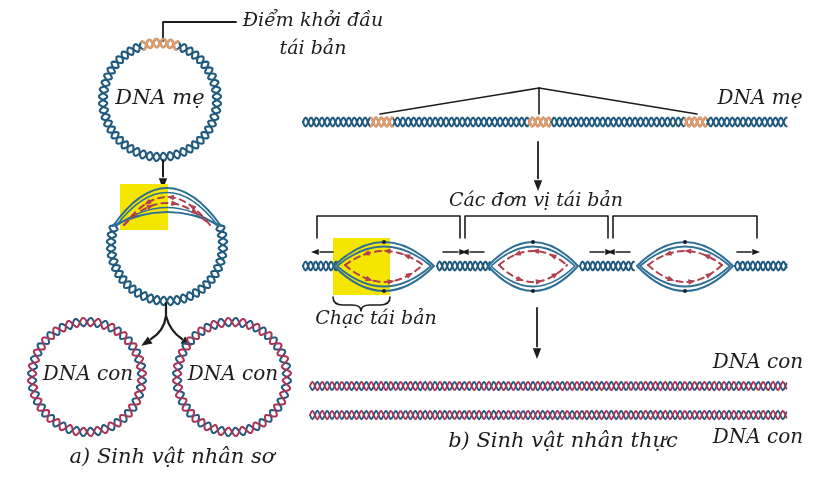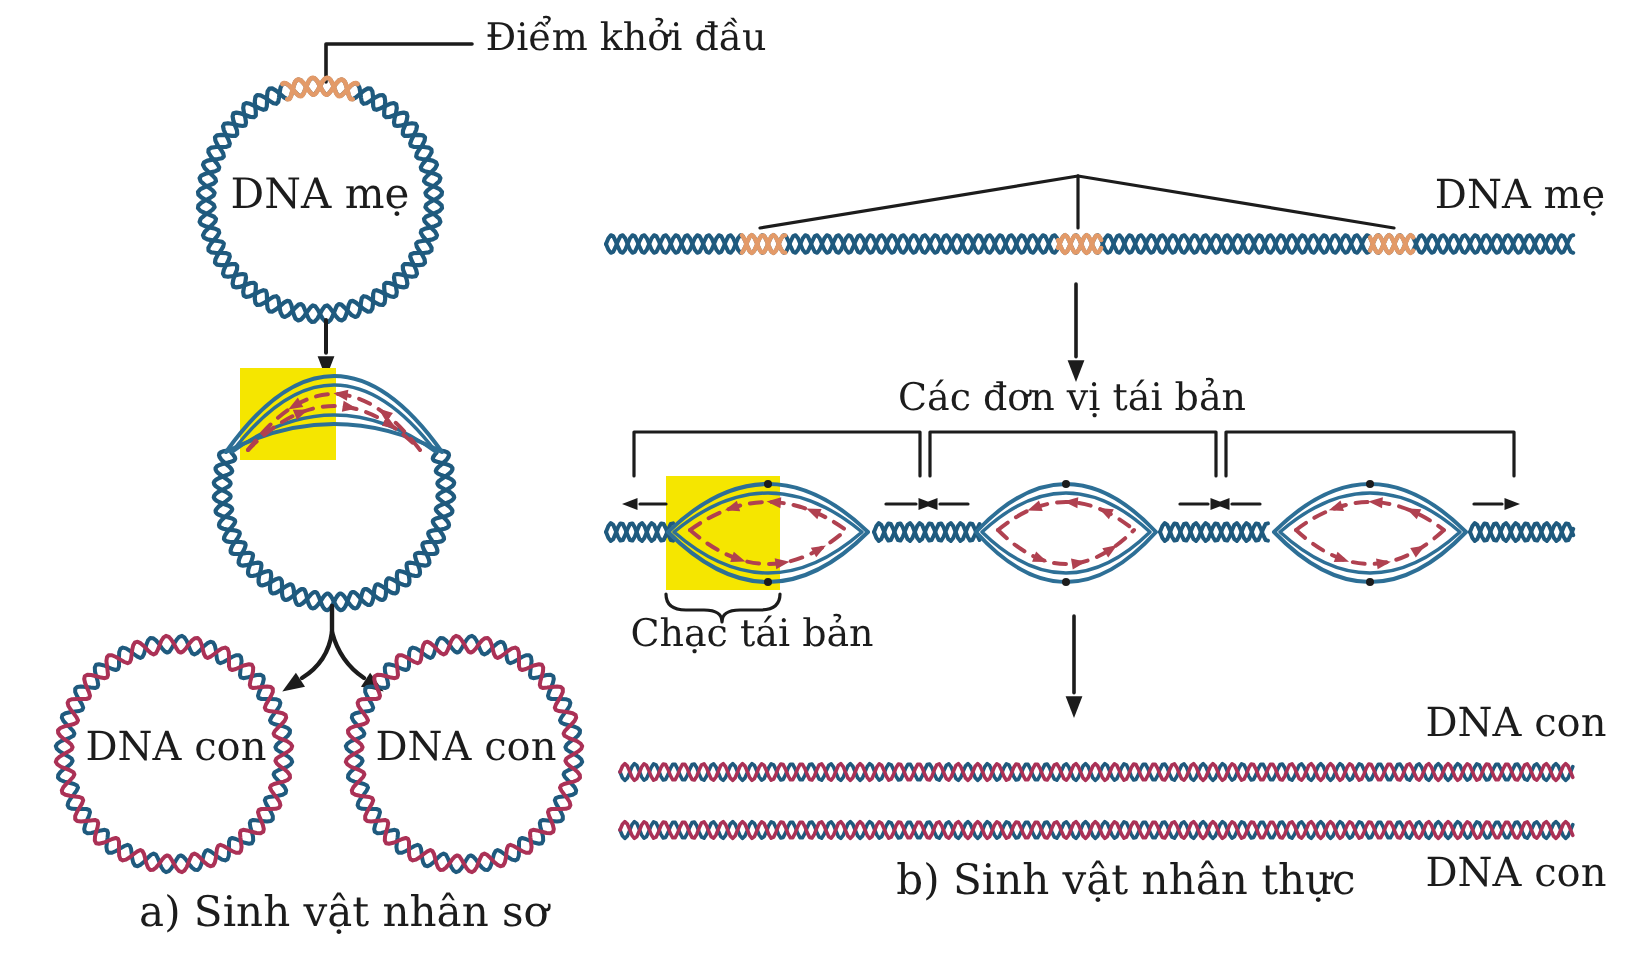--- a/index.html
+++ b/index.html
@@ -1,18 +1,18 @@
 <!DOCTYPE html>
 <html><head>
 <meta charset="utf-8">
 <style>
   html,body{margin:0;padding:0;background:#ffffff;}
   #stage{
     position:relative;width:819px;height:483px;background:#ffffff;
-    font-family:"DejaVu Serif","Liberation Serif",serif;overflow:hidden;
+    font-family:"DejaVu Serif","Liberation Serif",serif;overflow:hidden;font-style:italic;
   }
   #diagram-svg{position:absolute;left:0;top:0;}
   .lbl{
     position:absolute;color:#1c1c1c;white-space:nowrap;
     transform:translateX(-50%);text-align:center;line-height:1.18;
   }
   .fs19{font-size:19px;}
   .fs20{font-size:20px;}
   .fs21{font-size:21px;}
   .two{line-height:1.45;}
@@ -161,20 +161,21 @@
     <g id="g-daughter-linear">
         <path d="M310.0,386.0L311.2,388.9L312.4,390.2L313.6,389.1L314.8,386.3L316.0,383.3L317.2,381.8L318.4,382.7L319.6,385.5L320.8,388.5L322.0,390.1L323.2,389.4L324.4,386.8L325.6,383.7L326.8,381.9L328.0,382.4L329.2,384.9L330.4,388.1L331.6,390.0L332.8,389.7L334.0,387.3L335.2,384.2L336.4,382.1L337.6,382.2L338.8,384.4L340.0,387.6L341.2,389.8L342.4,389.9L343.6,387.8L344.8,384.7L346.0,382.3L347.2,382.0L348.4,383.9L349.6,387.1L350.8,389.6L352.0,390.1L353.2,388.3L354.4,385.2L355.6,382.6L356.8,381.9L358.0,383.5L359.2,386.5L360.4,389.3L361.6,390.2L362.8,388.7L364.0,385.7L365.2,382.9L366.4,381.8L367.6,383.1L368.8,386.0L370.0,388.9L371.2,390.2L372.4,389.1L373.6,386.3L374.8,383.3L376.0,381.8L377.2,382.7L378.4,385.5L379.6,388.5L380.8,390.1L382.0,389.4L383.2,386.8L384.4,383.7L385.6,381.9L386.8,382.4L388.0,384.9L389.2,388.1L390.4,390.0L391.6,389.7L392.8,387.3L394.0,384.2L395.2,382.1L396.4,382.2L397.6,384.4L398.8,387.6L400.0,389.8L401.2,389.9L402.4,387.8L403.6,384.7L404.8,382.3L406.0,382.0L407.2,383.9L408.4,387.1L409.6,389.6L410.8,390.1L412.0,388.3L413.2,385.2L414.4,382.6L415.6,381.9L416.8,383.5L418.0,386.5L419.2,389.3L420.4,390.2L421.6,388.7L422.8,385.7L424.0,382.9L425.2,381.8L426.4,383.1L427.6,386.0L428.8,388.9L430.0,390.2L431.2,389.1L432.4,386.3L433.6,383.3L434.8,381.8L436.0,382.7L437.2,385.5L438.4,388.5L439.6,390.1L440.8,389.4L442.0,386.8L443.2,383.7L444.4,381.9L445.6,382.4L446.8,384.9L448.0,388.1L449.2,390.0L450.4,389.7L451.6,387.3L452.8,384.2L454.0,382.1L455.2,382.2L456.4,384.4L457.6,387.6L458.8,389.8L460.0,389.9L461.2,387.8L462.4,384.7L463.6,382.3L464.8,382.0L466.0,383.9L467.2,387.1L468.4,389.6L469.6,390.1L470.8,388.3L472.0,385.2L473.2,382.6L474.4,381.9L475.6,383.5L476.8,386.5L478.0,389.3L479.2,390.2L480.4,388.7L481.6,385.7L482.8,382.9L484.0,381.8L485.2,383.1L486.4,386.0L487.6,388.9L488.8,390.2L490.0,389.1L491.2,386.3L492.4,383.3L493.6,381.8L494.8,382.7L496.0,385.5L497.2,388.5L498.4,390.1L499.6,389.4L500.8,386.8L502.0,383.7L503.2,381.9L504.4,382.4L505.6,384.9L506.8,388.1L508.0,390.0L509.2,389.7L510.4,387.3L511.6,384.2L512.8,382.1L514.0,382.2L515.2,384.4L516.4,387.6L517.6,389.8L518.8,389.9L520.0,387.8L521.2,384.7L522.4,382.3L523.6,382.0L524.8,383.9L526.0,387.1L527.2,389.6L528.4,390.1L529.6,388.3L530.8,385.2L532.0,382.6L533.2,381.9L534.4,383.5L535.6,386.5L536.8,389.3L538.0,390.2L539.2,388.7L540.4,385.7L541.6,382.9L542.8,381.8L544.0,383.1L545.2,386.0L546.4,388.9L547.6,390.2L548.8,389.1L550.0,386.3L551.2,383.3L552.4,381.8L553.6,382.7L554.8,385.5L556.0,388.5L557.2,390.1L558.4,389.4L559.6,386.8L560.8,383.7L562.0,381.9L563.2,382.4L564.4,384.9L565.6,388.1L566.8,390.0L568.0,389.7L569.2,387.3L570.4,384.2L571.6,382.1L572.8,382.2L574.0,384.4L575.2,387.6L576.4,389.8L577.6,389.9L578.8,387.8L580.0,384.7L581.2,382.3L582.4,382.0L583.6,383.9L584.8,387.1L586.0,389.6L587.2,390.1L588.4,388.3L589.6,385.2L590.8,382.6L592.0,381.9L593.2,383.5L594.4,386.5L595.6,389.3L596.8,390.2L598.0,388.7L599.2,385.7L600.4,382.9L601.6,381.8L602.8,383.1L604.0,386.0L605.2,388.9L606.4,390.2L607.6,389.1L608.8,386.3L610.0,383.3L611.2,381.8L612.4,382.7L613.6,385.5L614.8,388.5L616.0,390.1L617.2,389.4L618.4,386.8L619.6,383.7L620.8,381.9L622.0,382.4L623.2,384.9L624.4,388.1L625.6,390.0L626.8,389.7L628.0,387.3L629.2,384.2L630.4,382.1L631.6,382.2L632.8,384.4L634.0,387.6L635.2,389.8L636.4,389.9L637.6,387.8L638.8,384.7L640.0,382.3L641.2,382.0L642.4,383.9L643.6,387.1L644.8,389.6L646.0,390.1L647.2,388.3L648.4,385.2L649.6,382.6L650.8,381.9L652.0,383.5L653.2,386.5L654.4,389.3L655.6,390.2L656.8,388.7L658.0,385.7L659.2,382.9L660.4,381.8L661.6,383.1L662.8,386.0L664.0,388.9L665.2,390.2L666.4,389.1L667.6,386.3L668.8,383.3L670.0,381.8L671.2,382.7L672.4,385.5L673.6,388.5L674.8,390.1L676.0,389.4L677.2,386.8L678.4,383.7L679.6,381.9L680.8,382.4L682.0,384.9L683.2,388.1L684.4,390.0L685.6,389.7L686.8,387.3L688.0,384.2L689.2,382.1L690.4,382.2L691.6,384.4L692.8,387.6L694.0,389.8L695.2,389.9L696.4,387.8L697.6,384.7L698.8,382.3L700.0,382.0L701.2,383.9L702.4,387.1L703.6,389.6L704.8,390.1L706.0,388.3L707.2,385.2L708.4,382.6L709.6,381.9L710.8,383.5L712.0,386.5L713.2,389.3L714.4,390.2L715.6,388.7L716.8,385.7L718.0,382.9L719.2,381.8L720.4,383.1L721.6,386.0L722.8,388.9L724.0,390.2L725.2,389.1L726.4,386.3L727.6,383.3L728.8,381.8L730.0,382.7L731.2,385.5L732.4,388.5L733.6,390.1L734.8,389.4L736.0,386.8L737.2,383.7L738.4,381.9L739.6,382.4L740.8,384.9L742.0,388.1L743.2,390.0L744.4,389.7L745.6,387.3L746.8,384.2L748.0,382.1L749.2,382.2L750.4,384.4L751.6,387.6L752.8,389.8L754.0,389.9L755.2,387.8L756.4,384.7L757.6,382.3L758.8,382.0L760.0,383.9L761.2,387.1L762.4,389.6L763.6,390.1L764.8,388.3L766.0,385.2L767.2,382.6L768.4,381.9L769.6,383.5L770.8,386.5L772.0,389.3L773.2,390.2L774.4,388.7L775.6,385.7L776.8,382.9L778.0,381.8L779.2,383.1L780.4,386.0L781.6,388.9L782.8,390.2L784.0,389.1L785.2,386.3L786.4,383.3" fill="none" stroke="#1f5a7e" stroke-width="1.8" stroke-linecap="round" stroke-linejoin="round"></path>
         <path d="M310.0,386.0L311.2,383.1L312.4,381.8L313.6,382.9L314.8,385.7L316.0,388.7L317.2,390.2L318.4,389.3L319.6,386.5L320.8,383.5L322.0,381.9L323.2,382.6L324.4,385.2L325.6,388.3L326.8,390.1L328.0,389.6L329.2,387.1L330.4,383.9L331.6,382.0L332.8,382.3L334.0,384.7L335.2,387.8L336.4,389.9L337.6,389.8L338.8,387.6L340.0,384.4L341.2,382.2L342.4,382.1L343.6,384.2L344.8,387.3L346.0,389.7L347.2,390.0L348.4,388.1L349.6,384.9L350.8,382.4L352.0,381.9L353.2,383.7L354.4,386.8L355.6,389.4L356.8,390.1L358.0,388.5L359.2,385.5L360.4,382.7L361.6,381.8L362.8,383.3L364.0,386.3L365.2,389.1L366.4,390.2L367.6,388.9L368.8,386.0L370.0,383.1L371.2,381.8L372.4,382.9L373.6,385.7L374.8,388.7L376.0,390.2L377.2,389.3L378.4,386.5L379.6,383.5L380.8,381.9L382.0,382.6L383.2,385.2L384.4,388.3L385.6,390.1L386.8,389.6L388.0,387.1L389.2,383.9L390.4,382.0L391.6,382.3L392.8,384.7L394.0,387.8L395.2,389.9L396.4,389.8L397.6,387.6L398.8,384.4L400.0,382.2L401.2,382.1L402.4,384.2L403.6,387.3L404.8,389.7L406.0,390.0L407.2,388.1L408.4,384.9L409.6,382.4L410.8,381.9L412.0,383.7L413.2,386.8L414.4,389.4L415.6,390.1L416.8,388.5L418.0,385.5L419.2,382.7L420.4,381.8L421.6,383.3L422.8,386.3L424.0,389.1L425.2,390.2L426.4,388.9L427.6,386.0L428.8,383.1L430.0,381.8L431.2,382.9L432.4,385.7L433.6,388.7L434.8,390.2L436.0,389.3L437.2,386.5L438.4,383.5L439.6,381.9L440.8,382.6L442.0,385.2L443.2,388.3L444.4,390.1L445.6,389.6L446.8,387.1L448.0,383.9L449.2,382.0L450.4,382.3L451.6,384.7L452.8,387.8L454.0,389.9L455.2,389.8L456.4,387.6L457.6,384.4L458.8,382.2L460.0,382.1L461.2,384.2L462.4,387.3L463.6,389.7L464.8,390.0L466.0,388.1L467.2,384.9L468.4,382.4L469.6,381.9L470.8,383.7L472.0,386.8L473.2,389.4L474.4,390.1L475.6,388.5L476.8,385.5L478.0,382.7L479.2,381.8L480.4,383.3L481.6,386.3L482.8,389.1L484.0,390.2L485.2,388.9L486.4,386.0L487.6,383.1L488.8,381.8L490.0,382.9L491.2,385.7L492.4,388.7L493.6,390.2L494.8,389.3L496.0,386.5L497.2,383.5L498.4,381.9L499.6,382.6L500.8,385.2L502.0,388.3L503.2,390.1L504.4,389.6L505.6,387.1L506.8,383.9L508.0,382.0L509.2,382.3L510.4,384.7L511.6,387.8L512.8,389.9L514.0,389.8L515.2,387.6L516.4,384.4L517.6,382.2L518.8,382.1L520.0,384.2L521.2,387.3L522.4,389.7L523.6,390.0L524.8,388.1L526.0,384.9L527.2,382.4L528.4,381.9L529.6,383.7L530.8,386.8L532.0,389.4L533.2,390.1L534.4,388.5L535.6,385.5L536.8,382.7L538.0,381.8L539.2,383.3L540.4,386.3L541.6,389.1L542.8,390.2L544.0,388.9L545.2,386.0L546.4,383.1L547.6,381.8L548.8,382.9L550.0,385.7L551.2,388.7L552.4,390.2L553.6,389.3L554.8,386.5L556.0,383.5L557.2,381.9L558.4,382.6L559.6,385.2L560.8,388.3L562.0,390.1L563.2,389.6L564.4,387.1L565.6,383.9L566.8,382.0L568.0,382.3L569.2,384.7L570.4,387.8L571.6,389.9L572.8,389.8L574.0,387.6L575.2,384.4L576.4,382.2L577.6,382.1L578.8,384.2L580.0,387.3L581.2,389.7L582.4,390.0L583.6,388.1L584.8,384.9L586.0,382.4L587.2,381.9L588.4,383.7L589.6,386.8L590.8,389.4L592.0,390.1L593.2,388.5L594.4,385.5L595.6,382.7L596.8,381.8L598.0,383.3L599.2,386.3L600.4,389.1L601.6,390.2L602.8,388.9L604.0,386.0L605.2,383.1L606.4,381.8L607.6,382.9L608.8,385.7L610.0,388.7L611.2,390.2L612.4,389.3L613.6,386.5L614.8,383.5L616.0,381.9L617.2,382.6L618.4,385.2L619.6,388.3L620.8,390.1L622.0,389.6L623.2,387.1L624.4,383.9L625.6,382.0L626.8,382.3L628.0,384.7L629.2,387.8L630.4,389.9L631.6,389.8L632.8,387.6L634.0,384.4L635.2,382.2L636.4,382.1L637.6,384.2L638.8,387.3L640.0,389.7L641.2,390.0L642.4,388.1L643.6,384.9L644.8,382.4L646.0,381.9L647.2,383.7L648.4,386.8L649.6,389.4L650.8,390.1L652.0,388.5L653.2,385.5L654.4,382.7L655.6,381.8L656.8,383.3L658.0,386.3L659.2,389.1L660.4,390.2L661.6,388.9L662.8,386.0L664.0,383.1L665.2,381.8L666.4,382.9L667.6,385.7L668.8,388.7L670.0,390.2L671.2,389.3L672.4,386.5L673.6,383.5L674.8,381.9L676.0,382.6L677.2,385.2L678.4,388.3L679.6,390.1L680.8,389.6L682.0,387.1L683.2,383.9L684.4,382.0L685.6,382.3L686.8,384.7L688.0,387.8L689.2,389.9L690.4,389.8L691.6,387.6L692.8,384.4L694.0,382.2L695.2,382.1L696.4,384.2L697.6,387.3L698.8,389.7L700.0,390.0L701.2,388.1L702.4,384.9L703.6,382.4L704.8,381.9L706.0,383.7L707.2,386.8L708.4,389.4L709.6,390.1L710.8,388.5L712.0,385.5L713.2,382.7L714.4,381.8L715.6,383.3L716.8,386.3L718.0,389.1L719.2,390.2L720.4,388.9L721.6,386.0L722.8,383.1L724.0,381.8L725.2,382.9L726.4,385.7L727.6,388.7L728.8,390.2L730.0,389.3L731.2,386.5L732.4,383.5L733.6,381.9L734.8,382.6L736.0,385.2L737.2,388.3L738.4,390.1L739.6,389.6L740.8,387.1L742.0,383.9L743.2,382.0L744.4,382.3L745.6,384.7L746.8,387.8L748.0,389.9L749.2,389.8L750.4,387.6L751.6,384.4L752.8,382.2L754.0,382.1L755.2,384.2L756.4,387.3L757.6,389.7L758.8,390.0L760.0,388.1L761.2,384.9L762.4,382.4L763.6,381.9L764.8,383.7L766.0,386.8L767.2,389.4L768.4,390.1L769.6,388.5L770.8,385.5L772.0,382.7L773.2,381.8L774.4,383.3L775.6,386.3L776.8,389.1L778.0,390.2L779.2,388.9L780.4,386.0L781.6,383.1L782.8,381.8L784.0,382.9L785.2,385.7L786.4,388.7" fill="none" stroke="#ab3156" stroke-width="1.8" stroke-linecap="round" stroke-linejoin="round"></path>
         <path d="M310.0,415.0L311.2,417.9L312.4,419.2L313.6,418.1L314.8,415.3L316.0,412.3L317.2,410.8L318.4,411.7L319.6,414.5L320.8,417.5L322.0,419.1L323.2,418.4L324.4,415.8L325.6,412.7L326.8,410.9L328.0,411.4L329.2,413.9L330.4,417.1L331.6,419.0L332.8,418.7L334.0,416.3L335.2,413.2L336.4,411.1L337.6,411.2L338.8,413.4L340.0,416.6L341.2,418.8L342.4,418.9L343.6,416.8L344.8,413.7L346.0,411.3L347.2,411.0L348.4,412.9L349.6,416.1L350.8,418.6L352.0,419.1L353.2,417.3L354.4,414.2L355.6,411.6L356.8,410.9L358.0,412.5L359.2,415.5L360.4,418.3L361.6,419.2L362.8,417.7L364.0,414.7L365.2,411.9L366.4,410.8L367.6,412.1L368.8,415.0L370.0,417.9L371.2,419.2L372.4,418.1L373.6,415.3L374.8,412.3L376.0,410.8L377.2,411.7L378.4,414.5L379.6,417.5L380.8,419.1L382.0,418.4L383.2,415.8L384.4,412.7L385.6,410.9L386.8,411.4L388.0,413.9L389.2,417.1L390.4,419.0L391.6,418.7L392.8,416.3L394.0,413.2L395.2,411.1L396.4,411.2L397.6,413.4L398.8,416.6L400.0,418.8L401.2,418.9L402.4,416.8L403.6,413.7L404.8,411.3L406.0,411.0L407.2,412.9L408.4,416.1L409.6,418.6L410.8,419.1L412.0,417.3L413.2,414.2L414.4,411.6L415.6,410.9L416.8,412.5L418.0,415.5L419.2,418.3L420.4,419.2L421.6,417.7L422.8,414.7L424.0,411.9L425.2,410.8L426.4,412.1L427.6,415.0L428.8,417.9L430.0,419.2L431.2,418.1L432.4,415.3L433.6,412.3L434.8,410.8L436.0,411.7L437.2,414.5L438.4,417.5L439.6,419.1L440.8,418.4L442.0,415.8L443.2,412.7L444.4,410.9L445.6,411.4L446.8,413.9L448.0,417.1L449.2,419.0L450.4,418.7L451.6,416.3L452.8,413.2L454.0,411.1L455.2,411.2L456.4,413.4L457.6,416.6L458.8,418.8L460.0,418.9L461.2,416.8L462.4,413.7L463.6,411.3L464.8,411.0L466.0,412.9L467.2,416.1L468.4,418.6L469.6,419.1L470.8,417.3L472.0,414.2L473.2,411.6L474.4,410.9L475.6,412.5L476.8,415.5L478.0,418.3L479.2,419.2L480.4,417.7L481.6,414.7L482.8,411.9L484.0,410.8L485.2,412.1L486.4,415.0L487.6,417.9L488.8,419.2L490.0,418.1L491.2,415.3L492.4,412.3L493.6,410.8L494.8,411.7L496.0,414.5L497.2,417.5L498.4,419.1L499.6,418.4L500.8,415.8L502.0,412.7L503.2,410.9L504.4,411.4L505.6,413.9L506.8,417.1L508.0,419.0L509.2,418.7L510.4,416.3L511.6,413.2L512.8,411.1L514.0,411.2L515.2,413.4L516.4,416.6L517.6,418.8L518.8,418.9L520.0,416.8L521.2,413.7L522.4,411.3L523.6,411.0L524.8,412.9L526.0,416.1L527.2,418.6L528.4,419.1L529.6,417.3L530.8,414.2L532.0,411.6L533.2,410.9L534.4,412.5L535.6,415.5L536.8,418.3L538.0,419.2L539.2,417.7L540.4,414.7L541.6,411.9L542.8,410.8L544.0,412.1L545.2,415.0L546.4,417.9L547.6,419.2L548.8,418.1L550.0,415.3L551.2,412.3L552.4,410.8L553.6,411.7L554.8,414.5L556.0,417.5L557.2,419.1L558.4,418.4L559.6,415.8L560.8,412.7L562.0,410.9L563.2,411.4L564.4,413.9L565.6,417.1L566.8,419.0L568.0,418.7L569.2,416.3L570.4,413.2L571.6,411.1L572.8,411.2L574.0,413.4L575.2,416.6L576.4,418.8L577.6,418.9L578.8,416.8L580.0,413.7L581.2,411.3L582.4,411.0L583.6,412.9L584.8,416.1L586.0,418.6L587.2,419.1L588.4,417.3L589.6,414.2L590.8,411.6L592.0,410.9L593.2,412.5L594.4,415.5L595.6,418.3L596.8,419.2L598.0,417.7L599.2,414.7L600.4,411.9L601.6,410.8L602.8,412.1L604.0,415.0L605.2,417.9L606.4,419.2L607.6,418.1L608.8,415.3L610.0,412.3L611.2,410.8L612.4,411.7L613.6,414.5L614.8,417.5L616.0,419.1L617.2,418.4L618.4,415.8L619.6,412.7L620.8,410.9L622.0,411.4L623.2,413.9L624.4,417.1L625.6,419.0L626.8,418.7L628.0,416.3L629.2,413.2L630.4,411.1L631.6,411.2L632.8,413.4L634.0,416.6L635.2,418.8L636.4,418.9L637.6,416.8L638.8,413.7L640.0,411.3L641.2,411.0L642.4,412.9L643.6,416.1L644.8,418.6L646.0,419.1L647.2,417.3L648.4,414.2L649.6,411.6L650.8,410.9L652.0,412.5L653.2,415.5L654.4,418.3L655.6,419.2L656.8,417.7L658.0,414.7L659.2,411.9L660.4,410.8L661.6,412.1L662.8,415.0L664.0,417.9L665.2,419.2L666.4,418.1L667.6,415.3L668.8,412.3L670.0,410.8L671.2,411.7L672.4,414.5L673.6,417.5L674.8,419.1L676.0,418.4L677.2,415.8L678.4,412.7L679.6,410.9L680.8,411.4L682.0,413.9L683.2,417.1L684.4,419.0L685.6,418.7L686.8,416.3L688.0,413.2L689.2,411.1L690.4,411.2L691.6,413.4L692.8,416.6L694.0,418.8L695.2,418.9L696.4,416.8L697.6,413.7L698.8,411.3L700.0,411.0L701.2,412.9L702.4,416.1L703.6,418.6L704.8,419.1L706.0,417.3L707.2,414.2L708.4,411.6L709.6,410.9L710.8,412.5L712.0,415.5L713.2,418.3L714.4,419.2L715.6,417.7L716.8,414.7L718.0,411.9L719.2,410.8L720.4,412.1L721.6,415.0L722.8,417.9L724.0,419.2L725.2,418.1L726.4,415.3L727.6,412.3L728.8,410.8L730.0,411.7L731.2,414.5L732.4,417.5L733.6,419.1L734.8,418.4L736.0,415.8L737.2,412.7L738.4,410.9L739.6,411.4L740.8,413.9L742.0,417.1L743.2,419.0L744.4,418.7L745.6,416.3L746.8,413.2L748.0,411.1L749.2,411.2L750.4,413.4L751.6,416.6L752.8,418.8L754.0,418.9L755.2,416.8L756.4,413.7L757.6,411.3L758.8,411.0L760.0,412.9L761.2,416.1L762.4,418.6L763.6,419.1L764.8,417.3L766.0,414.2L767.2,411.6L768.4,410.9L769.6,412.5L770.8,415.5L772.0,418.3L773.2,419.2L774.4,417.7L775.6,414.7L776.8,411.9L778.0,410.8L779.2,412.1L780.4,415.0L781.6,417.9L782.8,419.2L784.0,418.1L785.2,415.3L786.4,412.3" fill="none" stroke="#1f5a7e" stroke-width="1.8" stroke-linecap="round" stroke-linejoin="round"></path>
         <path d="M310.0,415.0L311.2,412.1L312.4,410.8L313.6,411.9L314.8,414.7L316.0,417.7L317.2,419.2L318.4,418.3L319.6,415.5L320.8,412.5L322.0,410.9L323.2,411.6L324.4,414.2L325.6,417.3L326.8,419.1L328.0,418.6L329.2,416.1L330.4,412.9L331.6,411.0L332.8,411.3L334.0,413.7L335.2,416.8L336.4,418.9L337.6,418.8L338.8,416.6L340.0,413.4L341.2,411.2L342.4,411.1L343.6,413.2L344.8,416.3L346.0,418.7L347.2,419.0L348.4,417.1L349.6,413.9L350.8,411.4L352.0,410.9L353.2,412.7L354.4,415.8L355.6,418.4L356.8,419.1L358.0,417.5L359.2,414.5L360.4,411.7L361.6,410.8L362.8,412.3L364.0,415.3L365.2,418.1L366.4,419.2L367.6,417.9L368.8,415.0L370.0,412.1L371.2,410.8L372.4,411.9L373.6,414.7L374.8,417.7L376.0,419.2L377.2,418.3L378.4,415.5L379.6,412.5L380.8,410.9L382.0,411.6L383.2,414.2L384.4,417.3L385.6,419.1L386.8,418.6L388.0,416.1L389.2,412.9L390.4,411.0L391.6,411.3L392.8,413.7L394.0,416.8L395.2,418.9L396.4,418.8L397.6,416.6L398.8,413.4L400.0,411.2L401.2,411.1L402.4,413.2L403.6,416.3L404.8,418.7L406.0,419.0L407.2,417.1L408.4,413.9L409.6,411.4L410.8,410.9L412.0,412.7L413.2,415.8L414.4,418.4L415.6,419.1L416.8,417.5L418.0,414.5L419.2,411.7L420.4,410.8L421.6,412.3L422.8,415.3L424.0,418.1L425.2,419.2L426.4,417.9L427.6,415.0L428.8,412.1L430.0,410.8L431.2,411.9L432.4,414.7L433.6,417.7L434.8,419.2L436.0,418.3L437.2,415.5L438.4,412.5L439.6,410.9L440.8,411.6L442.0,414.2L443.2,417.3L444.4,419.1L445.6,418.6L446.8,416.1L448.0,412.9L449.2,411.0L450.4,411.3L451.6,413.7L452.8,416.8L454.0,418.9L455.2,418.8L456.4,416.6L457.6,413.4L458.8,411.2L460.0,411.1L461.2,413.2L462.4,416.3L463.6,418.7L464.8,419.0L466.0,417.1L467.2,413.9L468.4,411.4L469.6,410.9L470.8,412.7L472.0,415.8L473.2,418.4L474.4,419.1L475.6,417.5L476.8,414.5L478.0,411.7L479.2,410.8L480.4,412.3L481.6,415.3L482.8,418.1L484.0,419.2L485.2,417.9L486.4,415.0L487.6,412.1L488.8,410.8L490.0,411.9L491.2,414.7L492.4,417.7L493.6,419.2L494.8,418.3L496.0,415.5L497.2,412.5L498.4,410.9L499.6,411.6L500.8,414.2L502.0,417.3L503.2,419.1L504.4,418.6L505.6,416.1L506.8,412.9L508.0,411.0L509.2,411.3L510.4,413.7L511.6,416.8L512.8,418.9L514.0,418.8L515.2,416.6L516.4,413.4L517.6,411.2L518.8,411.1L520.0,413.2L521.2,416.3L522.4,418.7L523.6,419.0L524.8,417.1L526.0,413.9L527.2,411.4L528.4,410.9L529.6,412.7L530.8,415.8L532.0,418.4L533.2,419.1L534.4,417.5L535.6,414.5L536.8,411.7L538.0,410.8L539.2,412.3L540.4,415.3L541.6,418.1L542.8,419.2L544.0,417.9L545.2,415.0L546.4,412.1L547.6,410.8L548.8,411.9L550.0,414.7L551.2,417.7L552.4,419.2L553.6,418.3L554.8,415.5L556.0,412.5L557.2,410.9L558.4,411.6L559.6,414.2L560.8,417.3L562.0,419.1L563.2,418.6L564.4,416.1L565.6,412.9L566.8,411.0L568.0,411.3L569.2,413.7L570.4,416.8L571.6,418.9L572.8,418.8L574.0,416.6L575.2,413.4L576.4,411.2L577.6,411.1L578.8,413.2L580.0,416.3L581.2,418.7L582.4,419.0L583.6,417.1L584.8,413.9L586.0,411.4L587.2,410.9L588.4,412.7L589.6,415.8L590.8,418.4L592.0,419.1L593.2,417.5L594.4,414.5L595.6,411.7L596.8,410.8L598.0,412.3L599.2,415.3L600.4,418.1L601.6,419.2L602.8,417.9L604.0,415.0L605.2,412.1L606.4,410.8L607.6,411.9L608.8,414.7L610.0,417.7L611.2,419.2L612.4,418.3L613.6,415.5L614.8,412.5L616.0,410.9L617.2,411.6L618.4,414.2L619.6,417.3L620.8,419.1L622.0,418.6L623.2,416.1L624.4,412.9L625.6,411.0L626.8,411.3L628.0,413.7L629.2,416.8L630.4,418.9L631.6,418.8L632.8,416.6L634.0,413.4L635.2,411.2L636.4,411.1L637.6,413.2L638.8,416.3L640.0,418.7L641.2,419.0L642.4,417.1L643.6,413.9L644.8,411.4L646.0,410.9L647.2,412.7L648.4,415.8L649.6,418.4L650.8,419.1L652.0,417.5L653.2,414.5L654.4,411.7L655.6,410.8L656.8,412.3L658.0,415.3L659.2,418.1L660.4,419.2L661.6,417.9L662.8,415.0L664.0,412.1L665.2,410.8L666.4,411.9L667.6,414.7L668.8,417.7L670.0,419.2L671.2,418.3L672.4,415.5L673.6,412.5L674.8,410.9L676.0,411.6L677.2,414.2L678.4,417.3L679.6,419.1L680.8,418.6L682.0,416.1L683.2,412.9L684.4,411.0L685.6,411.3L686.8,413.7L688.0,416.8L689.2,418.9L690.4,418.8L691.6,416.6L692.8,413.4L694.0,411.2L695.2,411.1L696.4,413.2L697.6,416.3L698.8,418.7L700.0,419.0L701.2,417.1L702.4,413.9L703.6,411.4L704.8,410.9L706.0,412.7L707.2,415.8L708.4,418.4L709.6,419.1L710.8,417.5L712.0,414.5L713.2,411.7L714.4,410.8L715.6,412.3L716.8,415.3L718.0,418.1L719.2,419.2L720.4,417.9L721.6,415.0L722.8,412.1L724.0,410.8L725.2,411.9L726.4,414.7L727.6,417.7L728.8,419.2L730.0,418.3L731.2,415.5L732.4,412.5L733.6,410.9L734.8,411.6L736.0,414.2L737.2,417.3L738.4,419.1L739.6,418.6L740.8,416.1L742.0,412.9L743.2,411.0L744.4,411.3L745.6,413.7L746.8,416.8L748.0,418.9L749.2,418.8L750.4,416.6L751.6,413.4L752.8,411.2L754.0,411.1L755.2,413.2L756.4,416.3L757.6,418.7L758.8,419.0L760.0,417.1L761.2,413.9L762.4,411.4L763.6,410.9L764.8,412.7L766.0,415.8L767.2,418.4L768.4,419.1L769.6,417.5L770.8,414.5L772.0,411.7L773.2,410.8L774.4,412.3L775.6,415.3L776.8,418.1L778.0,419.2L779.2,417.9L780.4,415.0L781.6,412.1L782.8,410.8L784.0,411.9L785.2,414.7L786.4,417.7" fill="none" stroke="#ab3156" stroke-width="1.8" stroke-linecap="round" stroke-linejoin="round"></path>
       </g>
   </svg>
 
   <div class="lbl two fs19" style="left:313px;top:6px;" id="lbl-origin-a">
     <div>Điểm khởi đầu</div>
+    <div>tái bản</div>
   </div>
   <div class="lbl fs21" style="left:160px;top:85px;">DNA mẹ</div>
   <div class="lbl fs20" style="left:88px;top:362px;">DNA con</div>
   <div class="lbl fs20" style="left:233px;top:362px;">DNA con</div>
   <div class="lbl fs21" style="left:172px;top:444px;text-align:center;">a) Sinh vật nhân sơ</div>
 
   <div class="lbl two fs19" style="left:539px;top:21px;" id="lbl-origins-b">
   </div>
   <div class="lbl fs20" style="left:760px;top:86px;">DNA mẹ</div>
   <div class="lbl fs19" style="left:376px;top:306px;">Chạc tái bản</div>

